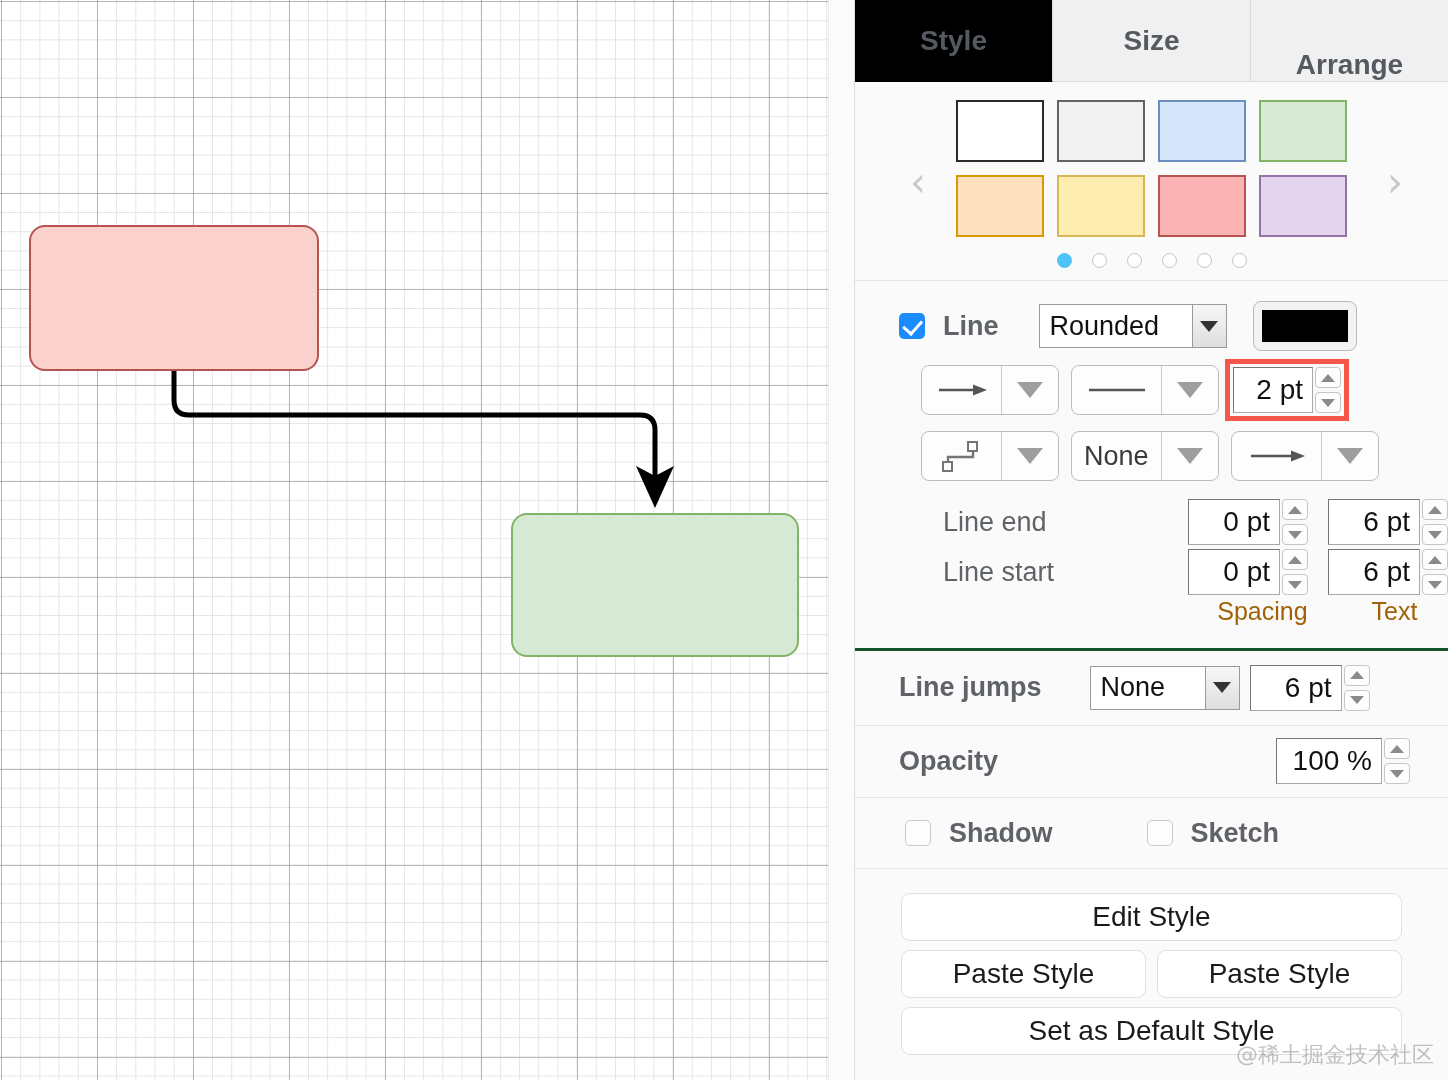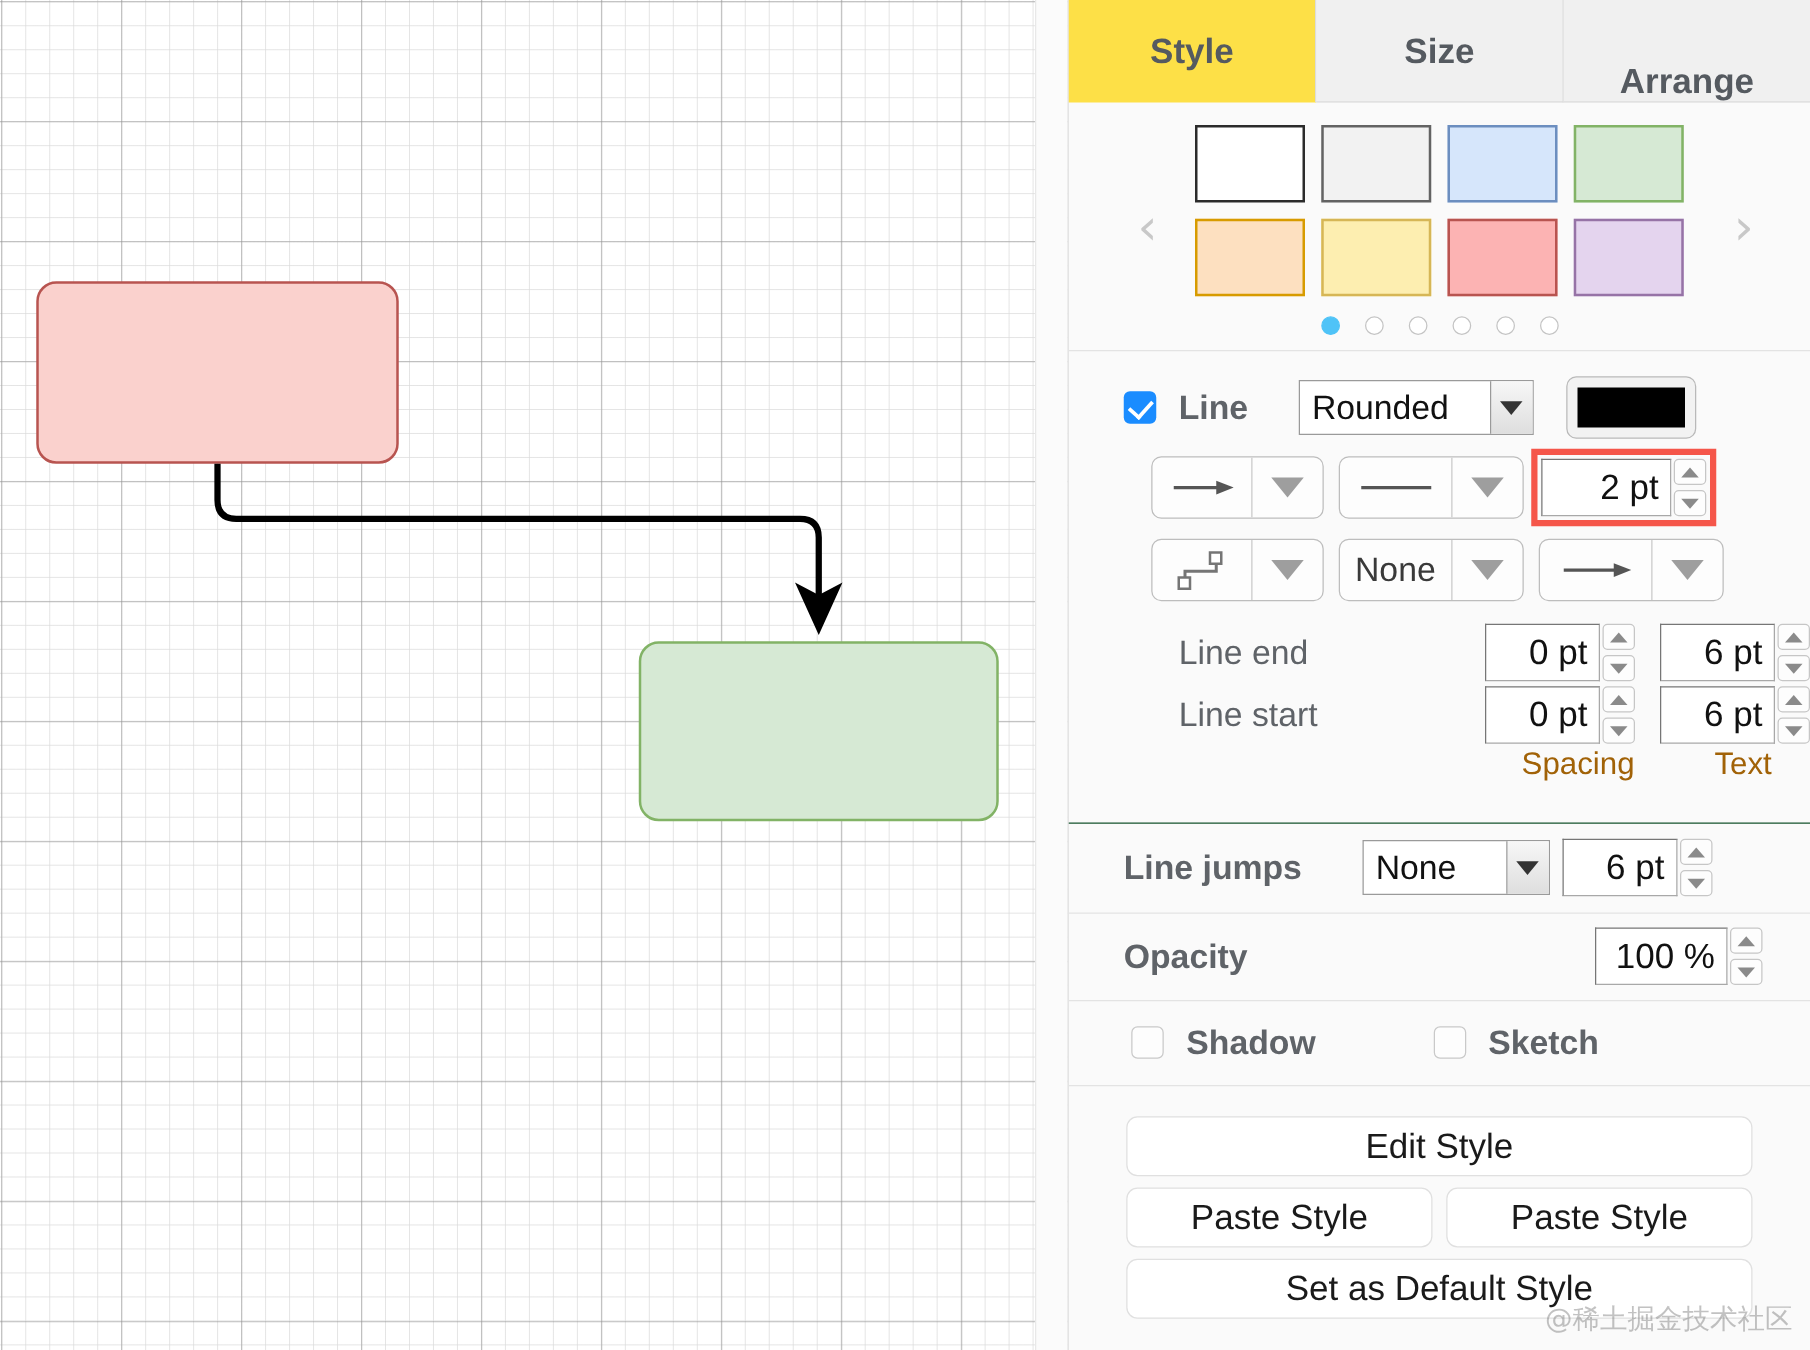--- a/index.html
+++ b/index.html
@@ -61,21 +61,21 @@
   .tab {
     flex: 1 1 0;
     display: flex; align-items: center; justify-content: center;
     font-size: 28px; font-weight: bold; color: #555a60;
     background: #f0f0f0;
     border-bottom: 1px solid #dcdcdc;
     border-right: 1px solid #dcdcdc;
     cursor: pointer;
   }
   .tab:last-child { border-right: none; align-items: flex-end; }
-  .tab.active { background: #fde047; border-bottom-color: transparent; }
+  .tab.active { background: #000000; border-bottom-color: transparent; }
 
   
   .palette-sec {
     position: relative;
     padding: 18px 0 12px 0;
     border-bottom: 1px solid #e3e3e3;
   }
   .swatch-grid {
     width: 392px; margin: 0 auto;
     display: grid; grid-template-columns: repeat(4, 88px);
@@ -91,21 +91,21 @@
     cursor: pointer; user-select: none;
     font-family: "DejaVu Sans", sans-serif;
   }
   .arrow-left { left: 46px; }
   .arrow-right { right: 36px; }
   .dots { display: flex; justify-content: center; gap: 20px; margin-top: 16px; }
   .dot { width: 15px; height: 15px; border-radius: 50%; border: 1.5px solid #c4c4c4; background: #fff; cursor: pointer; }
   .dot.active { background: #4fc3f7; border-color: #4fc3f7; }
 
   
-  .line-sec { padding: 14px 0 32px 0; border-bottom: 1px solid #14532d; }
+  .line-sec { padding: 14px 0 22px 0; border-bottom: 3px solid #14532d; }
   .row { display: flex; align-items: center; }
 
   .row-line1 { padding: 6px 0 0 0; }
   .chk {
     width: 26px; height: 26px; border-radius: 5px;
     display: inline-flex; align-items: center; justify-content: center;
     cursor: pointer; flex: 0 0 auto;
   }
   .chk.on { background: #1a8cff; }
   .chk.off { background: #fdfdfd; border: 1.5px solid #c9c9c9; }
@@ -284,21 +284,21 @@
                 <line x1="2" y1="4" x2="58" y2="4" stroke="#555" stroke-width="2.6"></line>
               </svg>
           </span>
           <span class="sep"></span>
           <span class="drop">
               <span class="tri-down"></span>
             </span>
         </div>
 
         <div class="stepper hl-red" style="margin-left:14px;">
-          <div class="field" style="width:104px;">2 pt</div>
+          <div class="field" style="width:80px;">2 pt</div>
           <div class="spin">
             <div>
                 <span class="sp-up"></span>
               </div>
             <div>
                 <span class="sp-dn"></span>
               </div>
           </div>
         </div>
       </div>

